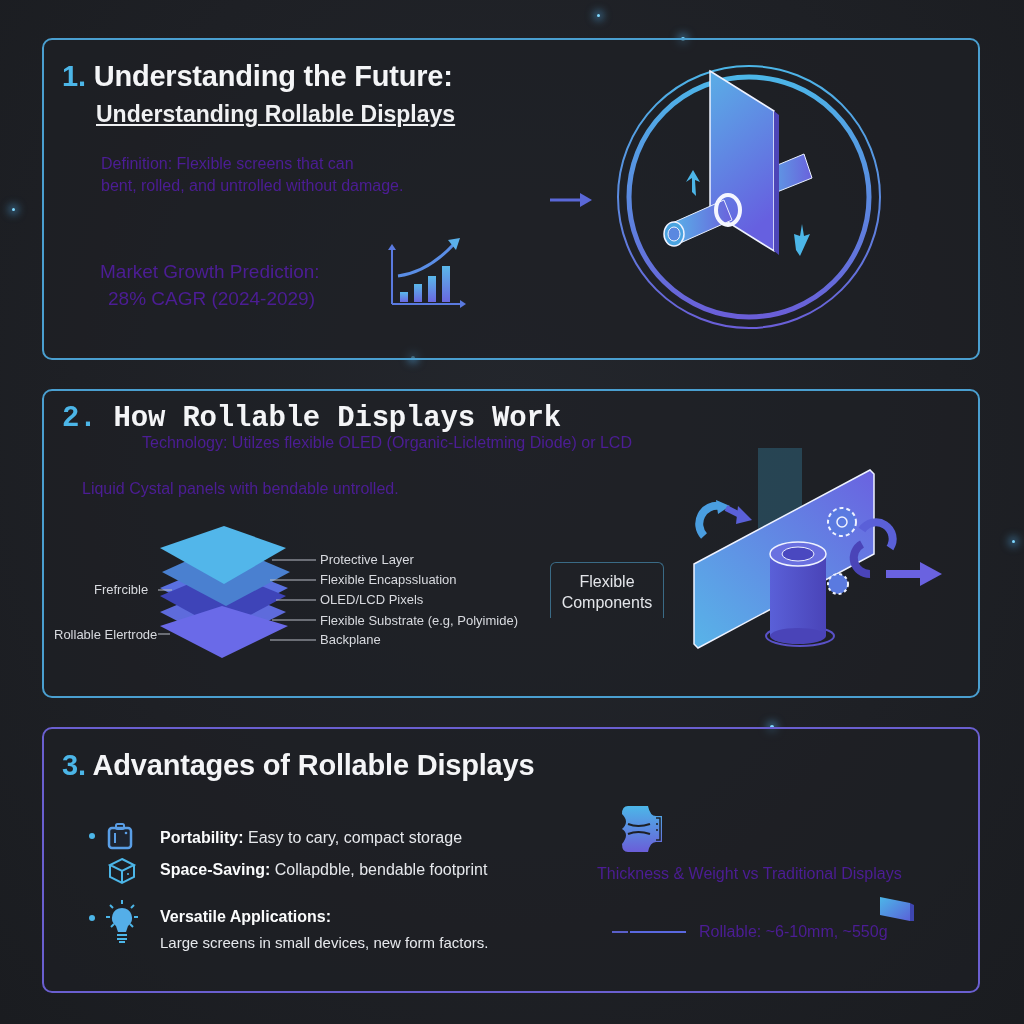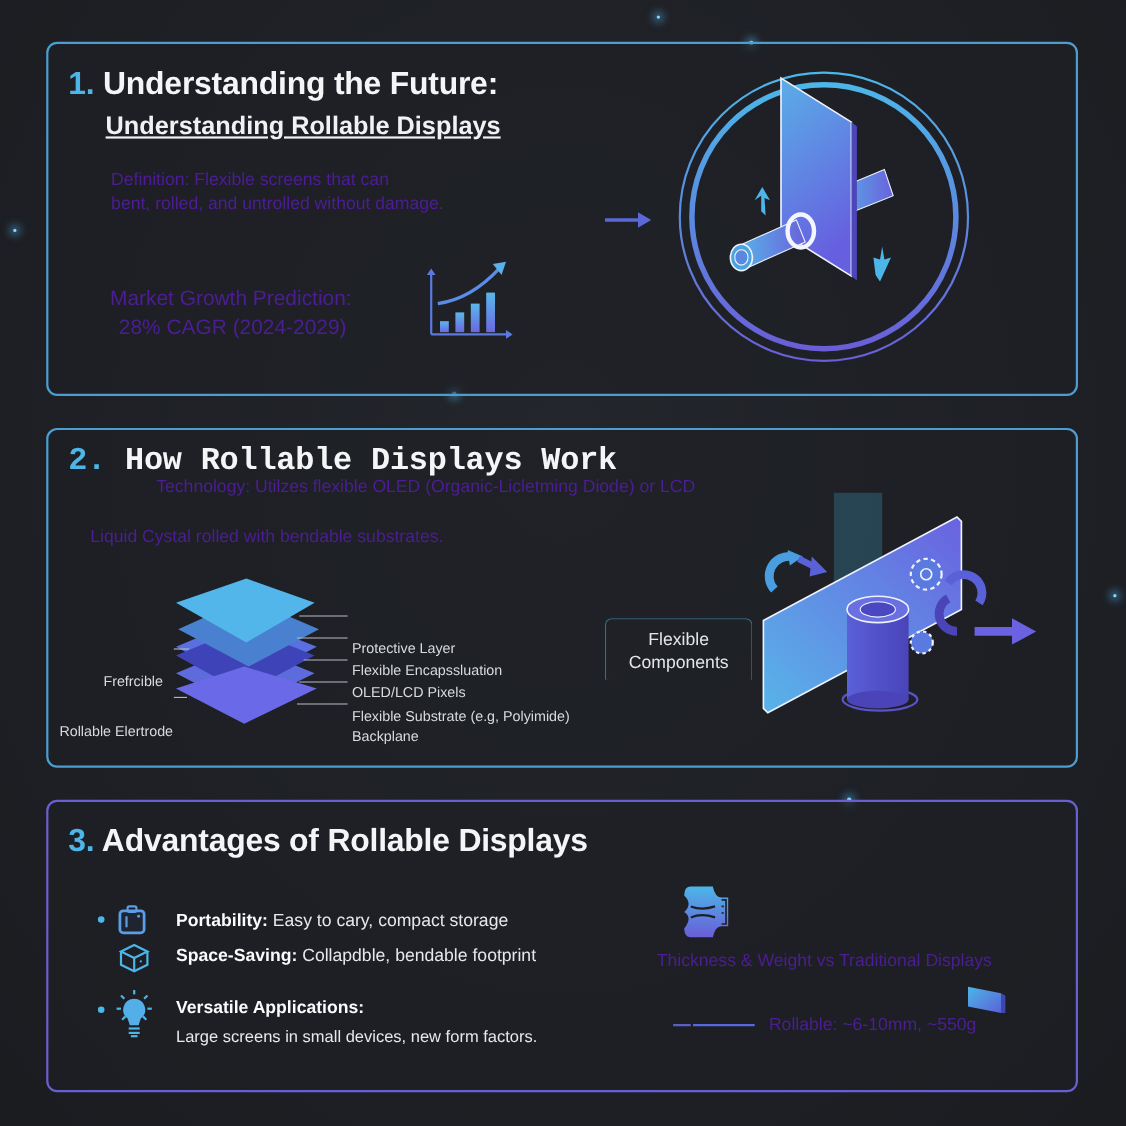--- a/index.html
+++ b/index.html
@@ -12,27 +12,27 @@
   .panel {
     position:absolute; left:42px; width:938px; border:2px solid #4a9fd0;
     border-radius:10px; box-sizing:border-box; background:rgba(30,32,37,0.6);
   }
   .panel.p3 { border-color:#6a5fd0; }
   .h1 { position:absolute; font-weight:bold; font-size:29px; color:#f4f5f7; white-space:nowrap; letter-spacing:-0.2px; }
   .h1 .num { color:#4cb6e8; }
   .h1sub { position:absolute; font-weight:bold; font-size:23px; color:#f0f1f3; white-space:nowrap; }
   .txt { position:absolute; font-size:16px; color:#4c1d95; white-space:nowrap; line-height:21px; }
   .big { font-size:19px; line-height:26px;margin-top:11px; }
-  .lbl { position:absolute; font-size:13px; color:#d8dadf; white-space:nowrap;margin-top:30px; }
+  .lbl { position:absolute; font-size:13px; color:#d8dadf; white-space:nowrap; }
   .bullet { position:absolute; width:6px; height:6px; border-radius:50%; background:#4cb6e8; }
   .adv { position:absolute; font-size:16px; color:#e6e8ec; white-space:nowrap; }
   .adv b { color:#fafbfc; }
   svg { position:absolute; overflow:visible; }
   .comp-box {
-    position:absolute; left:550px; top:562px; width:134px; height:56px;
+    position:absolute; left:550px; top:562px; width:114px; height:56px;
     border:1px solid #3a6b86; border-bottom:none; border-radius:6px 6px 0 0;
     text-align:center; font-size:16px; color:#e4e6ea; line-height:21px; padding-top:8px; box-sizing:border-box;
   }
 </style>
 </head>
 <body>
 
 <div class="star" style="left:681px;top:37px;width:4px;height:4px;"></div>
 <div class="star" style="left:597px;top:14px;width:3px;height:3px;"></div>
 <div class="star" style="left:411px;top:356px;width:4px;height:4px;"></div>
@@ -111,21 +111,21 @@
 </svg>
 
 <div class="panel" style="top:389px;height:309px;"></div>
 
 <div class="h1" style="left:62px;top:402px;font-family:Liberation Mono, monospace;">
   <span class="num">2.</span>
   <span>How Rollable Displays Work</span>
 </div>
 
 <div class="txt" style="left:96px;top:432px;margin-left:46px;">Technology: Utilzes flexible OLED (Organic-Licletming Diode) or LCD</div>
-<div class="txt" style="left:82px;top:478px;">Liquid Cystal rolled with bendable substrates.</div>
+<div class="txt" style="left:82px;top:478px;">Liquid Cystal panels with bendable untrolled.</div>
 
 <svg style="left:160px;top:526px;" width="150" height="136" viewBox="0 0 150 136">
   <polygon points="0,62 62,36 128,62 62,96" fill="#5a70e0"></polygon>
   <polygon points="0,86 62,60 126,86 62,118" fill="#6270e6" opacity="0.95"></polygon>
   <polygon points="0,70 62,44 126,70 62,104" fill="#3e44b8"></polygon>
   <polygon points="2,46 64,18 130,46 66,80" fill="#4a80d0"></polygon>
   <polygon points="0,22 64,0 126,22 64,58" fill="#52b6ea"></polygon>
   <polygon points="0,100 62,80 128,100 62,132" fill="#6a6ae8"></polygon>
 </svg>
 

